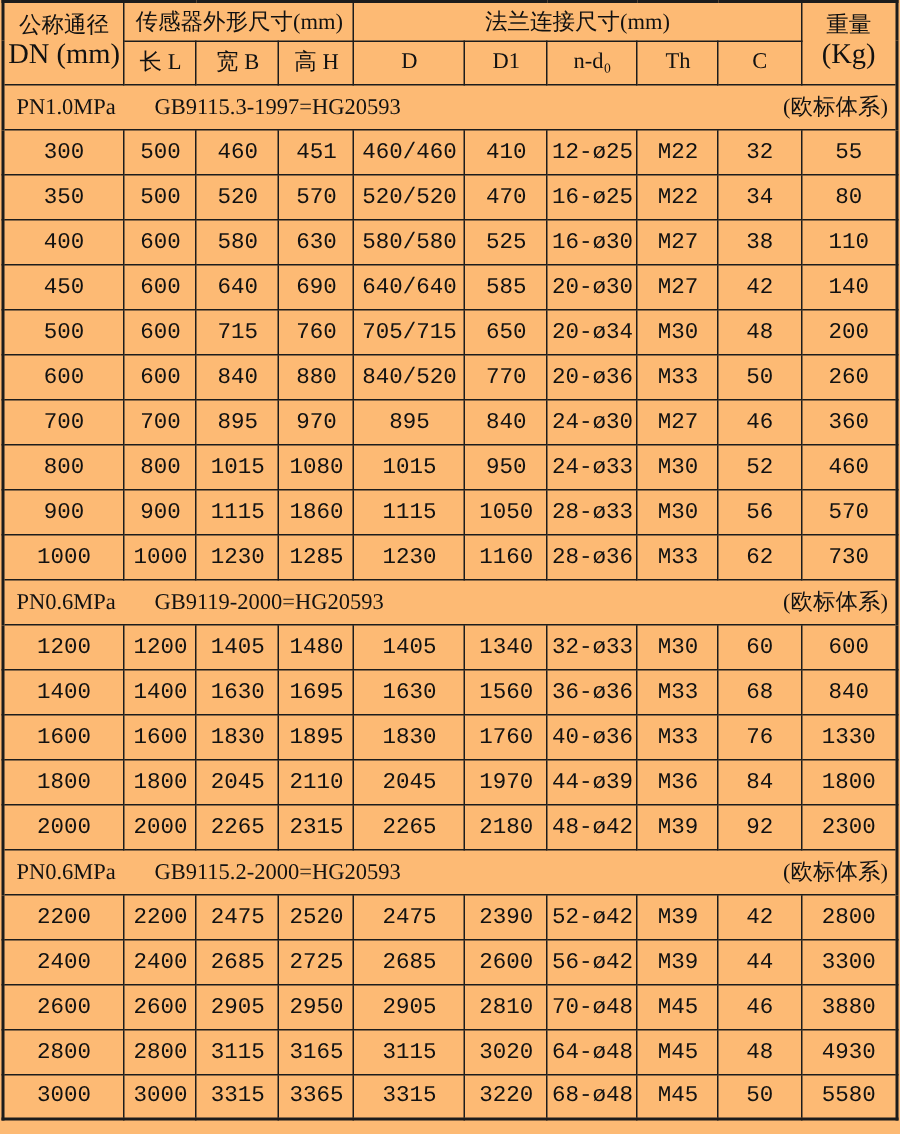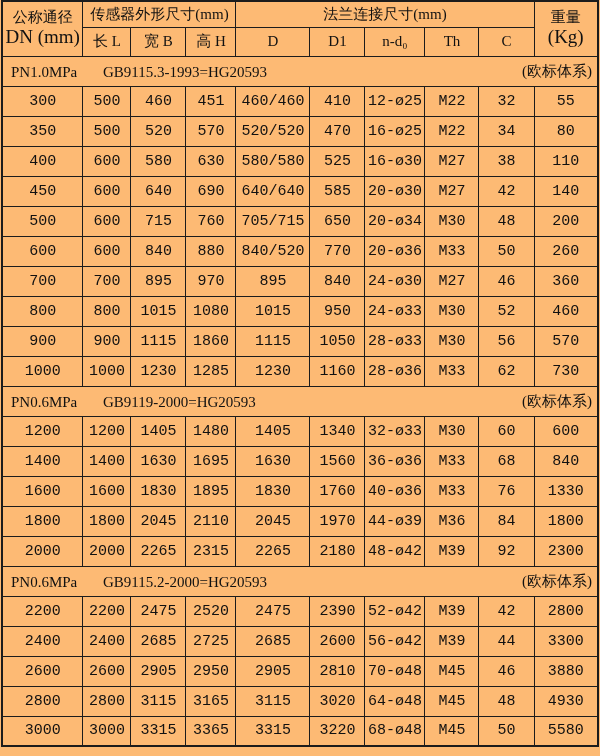--- a/index.html
+++ b/index.html
@@ -103,21 +103,21 @@
         <td>n-d₀</td>
         <td>Th</td>
         <td>C</td>
       </tr>
     </tbody>
     <tbody id="spec-body">
         <tr class="section-row">
           <td colspan="10">
             <div class="section-flex">
               <span class="section-pressure">PN1.0MPa</span>
-              <span class="section-standard">GB9115.3-1993=HG20593</span>
+              <span class="section-standard">GB9115.3-1997=HG20593</span>
               <span class="section-system">(欧标体系)</span>
             </div>
           </td>
         </tr>
         <tr class="data-row">
           <td>300</td>
           <td>500</td>
           <td>460</td>
           <td>451</td>
           <td>460/460</td>

